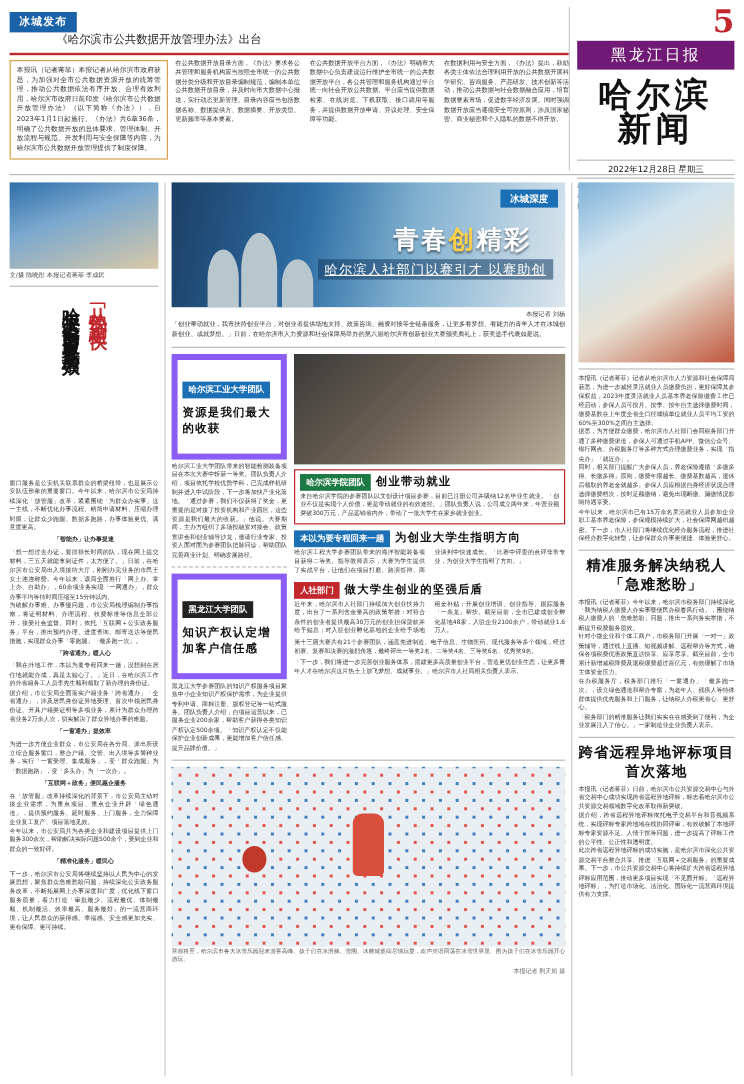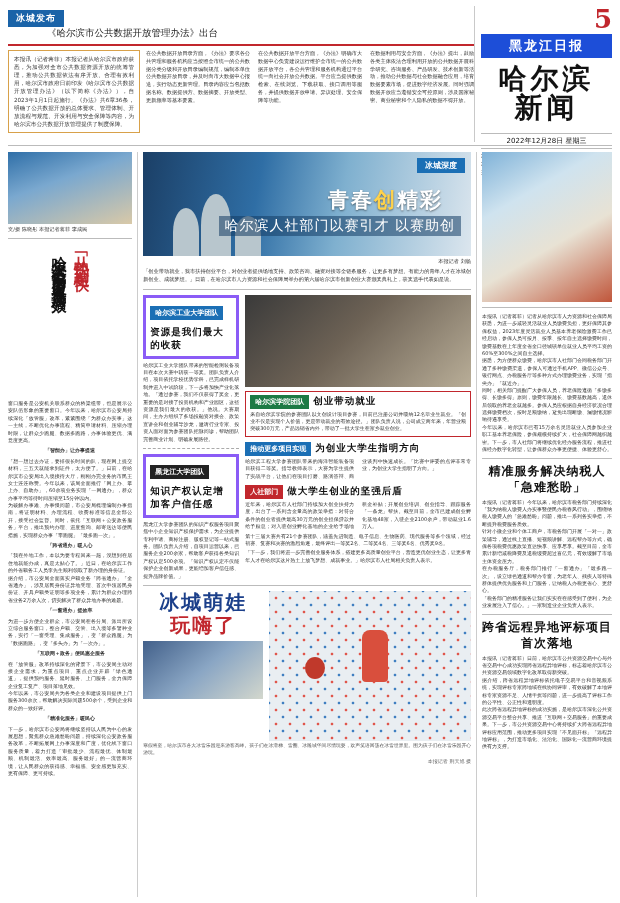--- a/index.html
+++ b/index.html
@@ -35,22 +35,22 @@
     color:#333;text-align:justify;
   }
   .cols3{column-count:3;column-gap:8px;}
   .cols2{column-count:2;column-gap:8px;}
 
   .mh-number{
     font-size:26px;font-weight:bold;color:#c1272d;text-align:right;line-height:1;
     font-family:"DejaVu Serif","Liberation Serif",serif;
   }
   .mh-logo{
-    margin-top:2px;background:#1d4ed8;color:#fff;text-align:center;
-    font-size:13px;font-weight:bold;padding:3px 0;letter-spacing:2px;
+    margin-top:2px;background:#701a75;color:#fff;text-align:center;
+    font-size:13px;font-weight:normal;padding:3px 0;letter-spacing:2px;
     font-family:"DejaVu Serif","Liberation Serif",serif;
   }
   .mh-title{
     font-size:28px;font-weight:bold;text-align:center;letter-spacing:4px;
     line-height:1.05;margin-top:6px;
     font-family:"DejaVu Serif","Liberation Serif",serif;
   }
   .mh-date{font-size:7px;text-align:center;margin-top:10px;border-top:1px solid #bbb;border-bottom:1px solid #bbb;padding:2px 0;}
   .mh-contact{font-size:5.5px;line-height:1.5;margin-top:3px;color:#333;}
 
@@ -95,32 +95,32 @@
   .banner .tag{
     position:absolute;right:6px;top:6px;background:#1b6fb5;color:#fff;font-size:8px;
     padding:2px 8px;font-weight:bold;
   }
   .banner .btitle{
     position:absolute;right:28px;top:34px;color:#fff;font-size:21px;font-weight:bold;letter-spacing:2px;
     font-family:"DejaVu Serif","Liberation Serif",serif;text-shadow:0 1px 2px rgba(0,0,0,.5);
   }
   .banner .btitle .yl{color:#ffd24a;}
   .banner .bsub{
-    position:absolute;right:10px;top:64px;color:#fff;font-size:14px;letter-spacing:1px;
-    background:rgba(20,60,100,.55);padding:1px 6px;
+    position:absolute;right:10px;top:64px;color:#fff;font-size:11px;letter-spacing:1px;
+    background:rgba(20,60,100,.55);padding:1px 6px;text-decoration:underline;
   }
 
   .subhead{
     font-size:9.5px;font-weight:bold;letter-spacing:1px;margin:3px 0 2px 0;
     font-family:"DejaVu Serif","Liberation Serif",serif;
   }
   .subhead-c{text-align:left;}
 
   .boxed-red{border:1.6px solid #c1272d;padding:3px 4px;}
-  .boxed-thin{border:3px solid #8b5cf6;padding:2px 4px;}
+  .boxed-thin{border:5px solid #8b5cf6;padding:12px 4px;}
 
   .rhead{
     font-size:12px;font-weight:bold;text-align:center;line-height:1.3;letter-spacing:1px;
     font-family:"DejaVu Serif","Liberation Serif",serif;margin:2px 0 3px 0;
   }
   .hr-d{border-top:1px dashed #aaa;margin:5px 0;}
   .hr-s{border-top:1px solid #bbb;margin:5px 0;}
 
   .bottom-title{
     font-size:20px;font-weight:bold;letter-spacing:2px;color:#1b3f8a;
@@ -242,21 +242,21 @@
 
           <div class="boxed-red" style="margin-top:4px;">
             <div style="display:flex;align-items:center;gap:4px;">
               <span class="sec-label green" style="margin:0;">哈尔滨学院团队</span>
               <span class="subhead" style="margin:0;">创业带动就业</span>
             </div>
             <div class="tiny2" style="margin-top:2px;">来自哈尔滨学院的参赛团队以文创设计项目参赛，目前已注册公司并吸纳12名毕业生就业。「创业不仅是实现个人价值，更是带动就业的有效途径。」团队负责人说，公司成立两年来，年营业额突破300万元，产品远销省内外，带动了一批大学生在家乡就业创业。</div>
           </div>
 
           <div style="margin-top:5px;display:flex;align-items:center;gap:4px;">
-            <span class="sec-label" style="margin:0;">推动更多项目实现</span>
+            <span class="sec-label" style="margin:0;">本以为要专程回来一趟</span>
             <span class="subhead" style="margin:0;">为创业大学生指明方向</span>
           </div>
           <div class="tiny2 cols2" style="margin-top:2px;">
             <span>哈尔滨工程大学参赛团队带来的海洋智能装备项目获得二等奖。指导教师表示，大赛为学生提供了实战平台，让他们在项目打磨、路演答辩、商业谈判中快速成长。「比赛中评委的点评非常专业，为创业大学生指明了方向。」</span>
           </div>
 
           <div style="margin-top:5px;display:flex;align-items:center;gap:4px;">
             <span class="sec-label red" style="margin:0;">人社部门</span>
             <span class="subhead" style="margin:0;">做大学生创业的坚强后盾</span>
           </div>
@@ -264,27 +264,20 @@
             <span>近年来，哈尔滨市人社部门持续加大创业扶持力度，出台了一系列含金量高的政策举措：对符合条件的创业者提供最高30万元的创业担保贷款并给予贴息；对入驻创业孵化基地的企业给予场地租金补贴；开展创业培训、创业指导、跟踪服务「一条龙」帮扶。截至目前，全市已建成创业孵化基地48家，入驻企业2100余户，带动就业1.6万人。</span>
           </div>
           <div class="tiny2" style="margin-top:2px;">第十三届大赛共有21个参赛团队，涵盖先进制造、电子信息、生物医药、现代服务等多个领域，经过初赛、复赛和决赛的激烈角逐，最终评出一等奖2名、二等奖4名、三等奖6名、优秀奖9名。</div>
           <div class="tiny2" style="margin-top:2px;">「下一步，我们将进一步完善创业服务体系，搭建更多高质量创业平台，营造更优创业生态，让更多青年人才在哈尔滨这片热土上放飞梦想、成就事业。」哈尔滨市人社局相关负责人表示。</div>
         </div>
       </div>
 
       <div class="hr-s"></div>
 
       <div style="display:flex;gap:6px;align-items:flex-start;">
-        <div style="width:120px;">
-          <div class="bottom-title">
-            <div>冰城萌娃</div>
-            <div class="red">玩嗨了</div>
-          </div>
-          <div class="photo ph-e" style="margin-top:4px;"></div>
-        </div>
         <div style="flex:1;">
           <div class="dotgrid">
             <div class="skater"></div>
             <div class="skater2"></div>
           </div>
         </div>
       </div>
       <div class="footer-note">寒假将至，哈尔滨市各大冰雪乐园迎来游客高峰。孩子们在冰滑梯、雪圈、冰雕城堡间尽情玩耍，欢声笑语回荡在冰雪世界里。图为孩子们在冰雪乐园开心游玩。</div>
       <div class="sign">本报记者 荆天旭 摄</div>
     </div>

